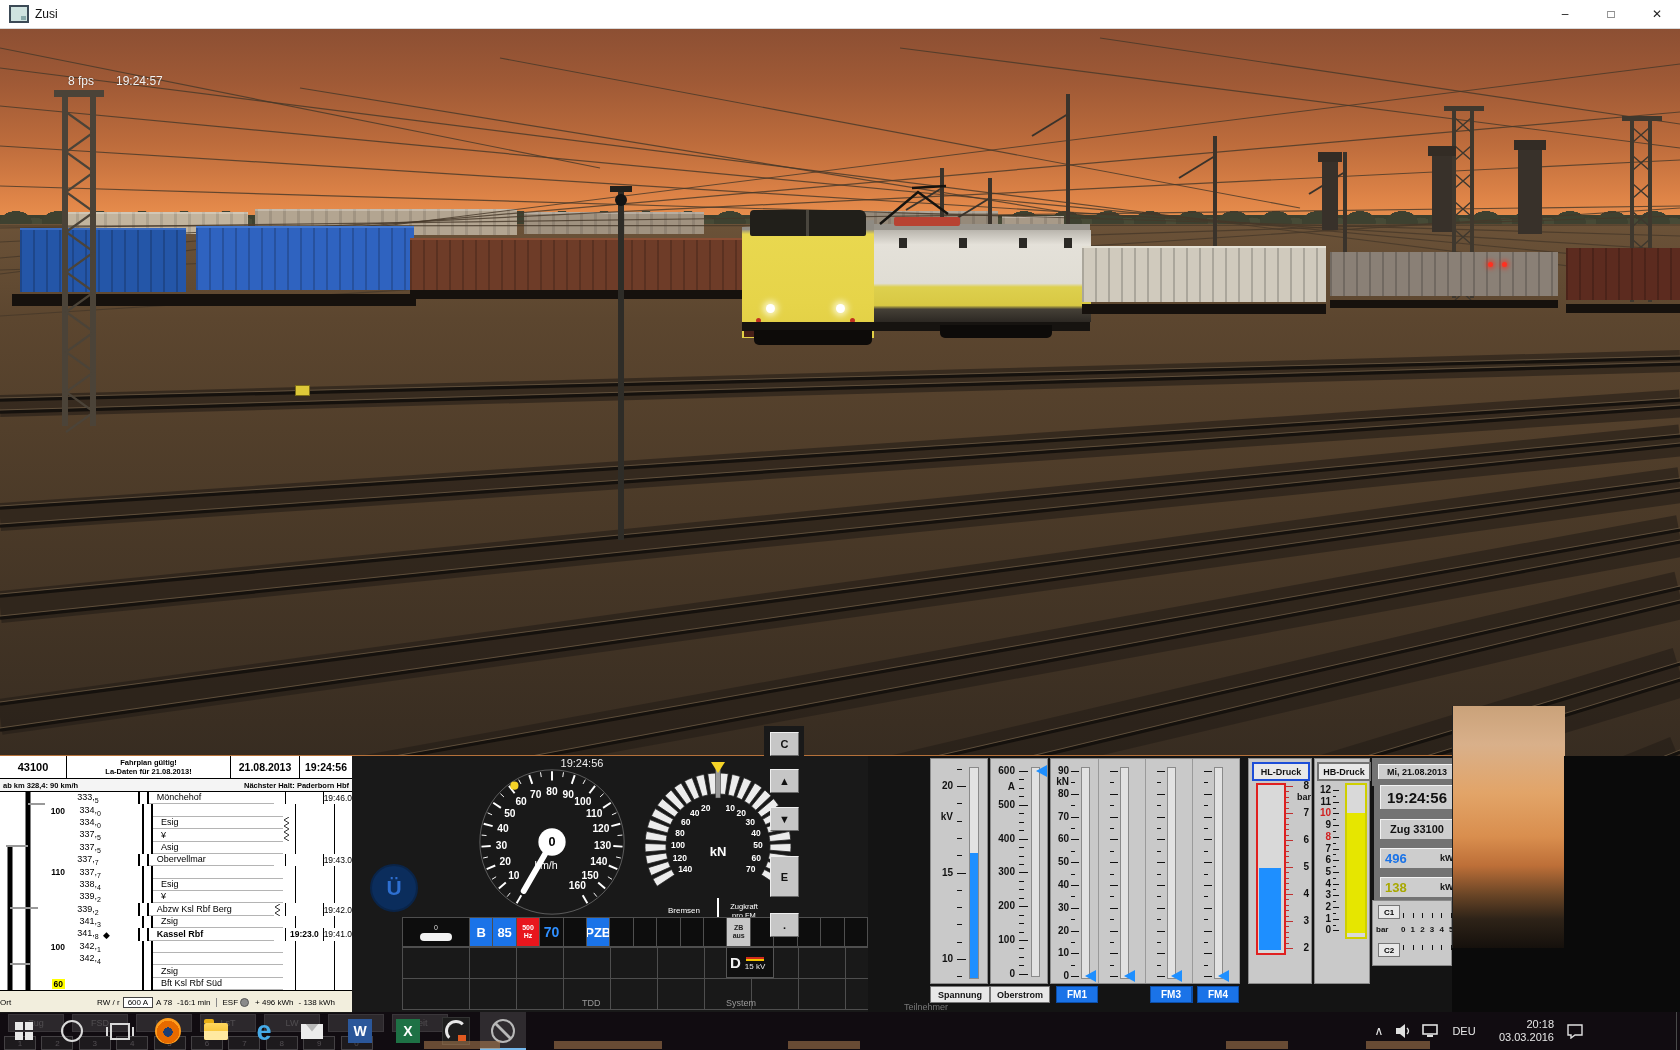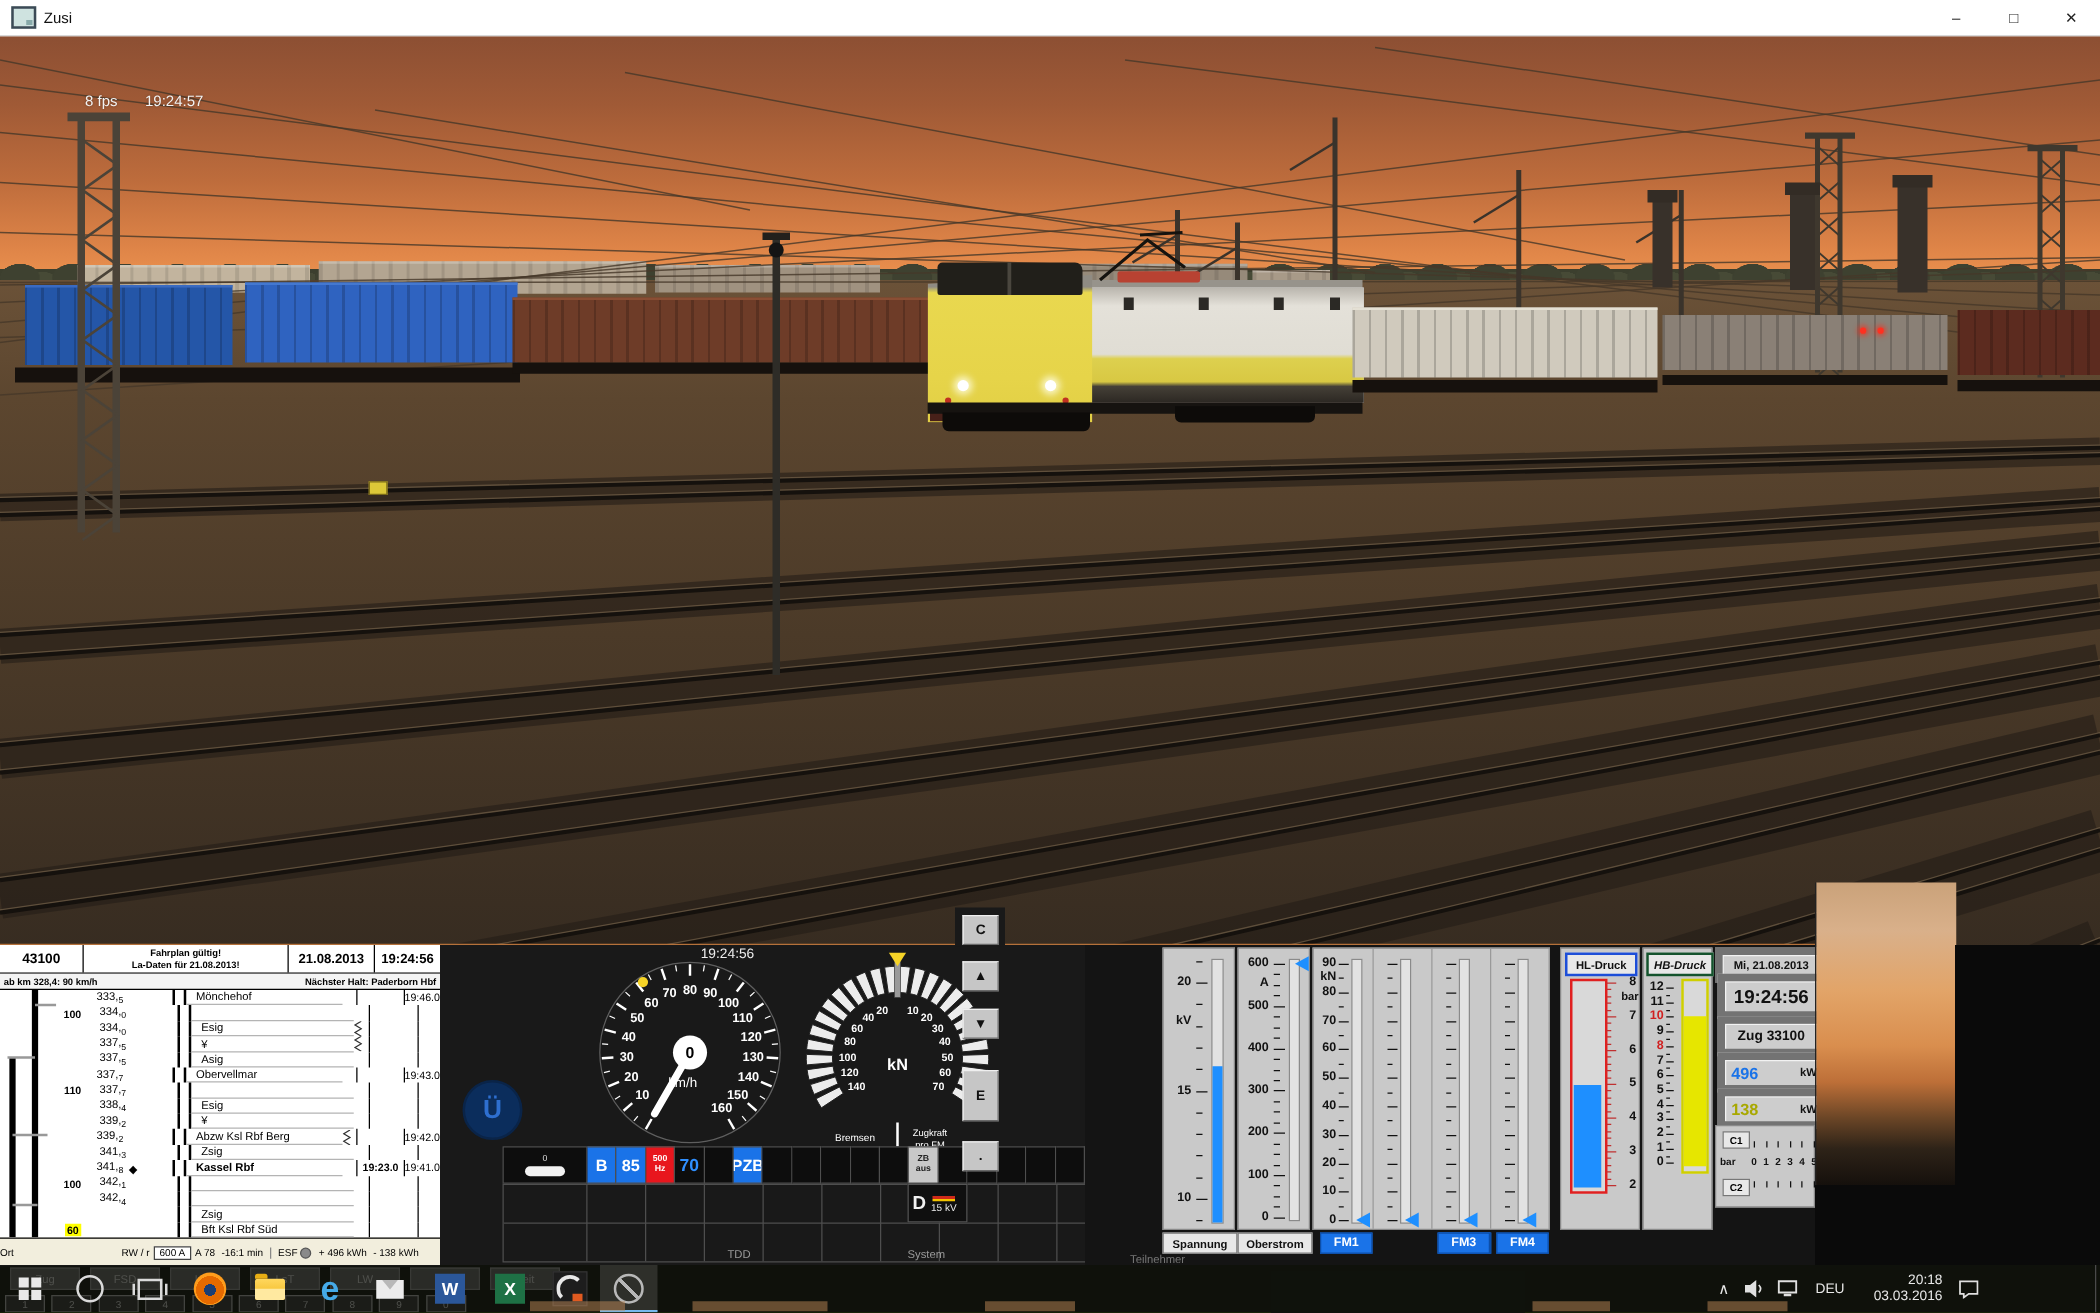--- a/index.html
+++ b/index.html
@@ -1,16 +1,16 @@
 <!DOCTYPE html>
 <html><head>
 <meta charset="utf-8">
 <style>
   html,body{margin:0;padding:0;background:#000;}
-  #root{position:relative;width:1680px;height:1050px;overflow:hidden;background:#4d7c0f;
+  #root{position:relative;width:1680px;height:1050px;overflow:hidden;background:#701a75;
         font-family:"Liberation Sans",sans-serif;-webkit-font-smoothing:antialiased;}
   .abs{position:absolute;}
   
   #titlebar{position:absolute;left:0;top:0;width:1680px;height:28px;background:#fff;z-index:40;
             display:flex;align-items:center;border-bottom:1px solid #d8d8d8;}
   #titlebar .appicon{width:16px;height:14px;margin:0 6px 0 9px;border:2px solid #3c4a56;background:#cfe3e0;position:relative;}
   #titlebar .appicon:after{content:"";position:absolute;right:1px;bottom:1px;width:5px;height:4px;background:#8aa;}
   #titlebar .title{font-size:12px;color:#111;}
   #titlebar .winbtns{margin-left:auto;display:flex;height:28px;}
   #titlebar .winbtn{width:46px;height:28px;display:flex;align-items:center;justify-content:center;
@@ -127,21 +127,21 @@
   .glabelbox{position:absolute;background:#e8e8e8;border:1px solid #777;font-size:9px;font-weight:bold;color:#111;
              display:flex;align-items:center;justify-content:center;z-index:6;}
   .vlabel{position:absolute;font-size:10px;font-weight:bold;color:#111;text-align:right;}
   .vtick{position:absolute;background:#111;}
   .chan{position:absolute;background:#e2e2e2;border:1px solid #8a8a8a;box-sizing:border-box;}
   .bluefill{position:absolute;background:#1e8fff;}
   .tri-l{position:absolute;width:0;height:0;border-top:6px solid transparent;border-bottom:6px solid transparent;border-right:11px solid #1e8fff;}
   .fmbtn{position:absolute;background:#1a73e8;color:#fff;font-size:10px;font-weight:bold;display:flex;align-items:center;justify-content:center;
          border:1px solid #0c4ea8;}
   #hl-label{border:2px solid #1d4ed8;}
-  #hb-label{border:2px solid #14532d;font-style:italic;}
+  #hb-label{border:2px solid #737373;}
   #hl-tube{position:absolute;border:2px solid #e02020;background:#d9d9d9;}
   #hb-tube{position:absolute;border:2px solid #cfcf00;background:#d9d9d9;}
   #hb-fill{position:absolute;background:#e6e600;}
   .infobox{position:absolute;background:#cdcdcd;border:6px solid #737373;box-shadow:inset 1px 1px 0 #f2f2f2;
            display:flex;align-items:center;justify-content:center;color:#111;}
   .kwhline{justify-content:space-between;padding:0 5px;}
   .kwh-num-blue{color:#1a73e8;font-weight:bold;font-size:13px;}
   .kwh-num-yel{color:#a8a800;font-weight:bold;font-size:13px;}
   .kwh-unit{font-size:9px;font-weight:bold;}
   #cpanel{position:absolute;background:#c9c9c9;border:1px solid #8a8a8a;}

